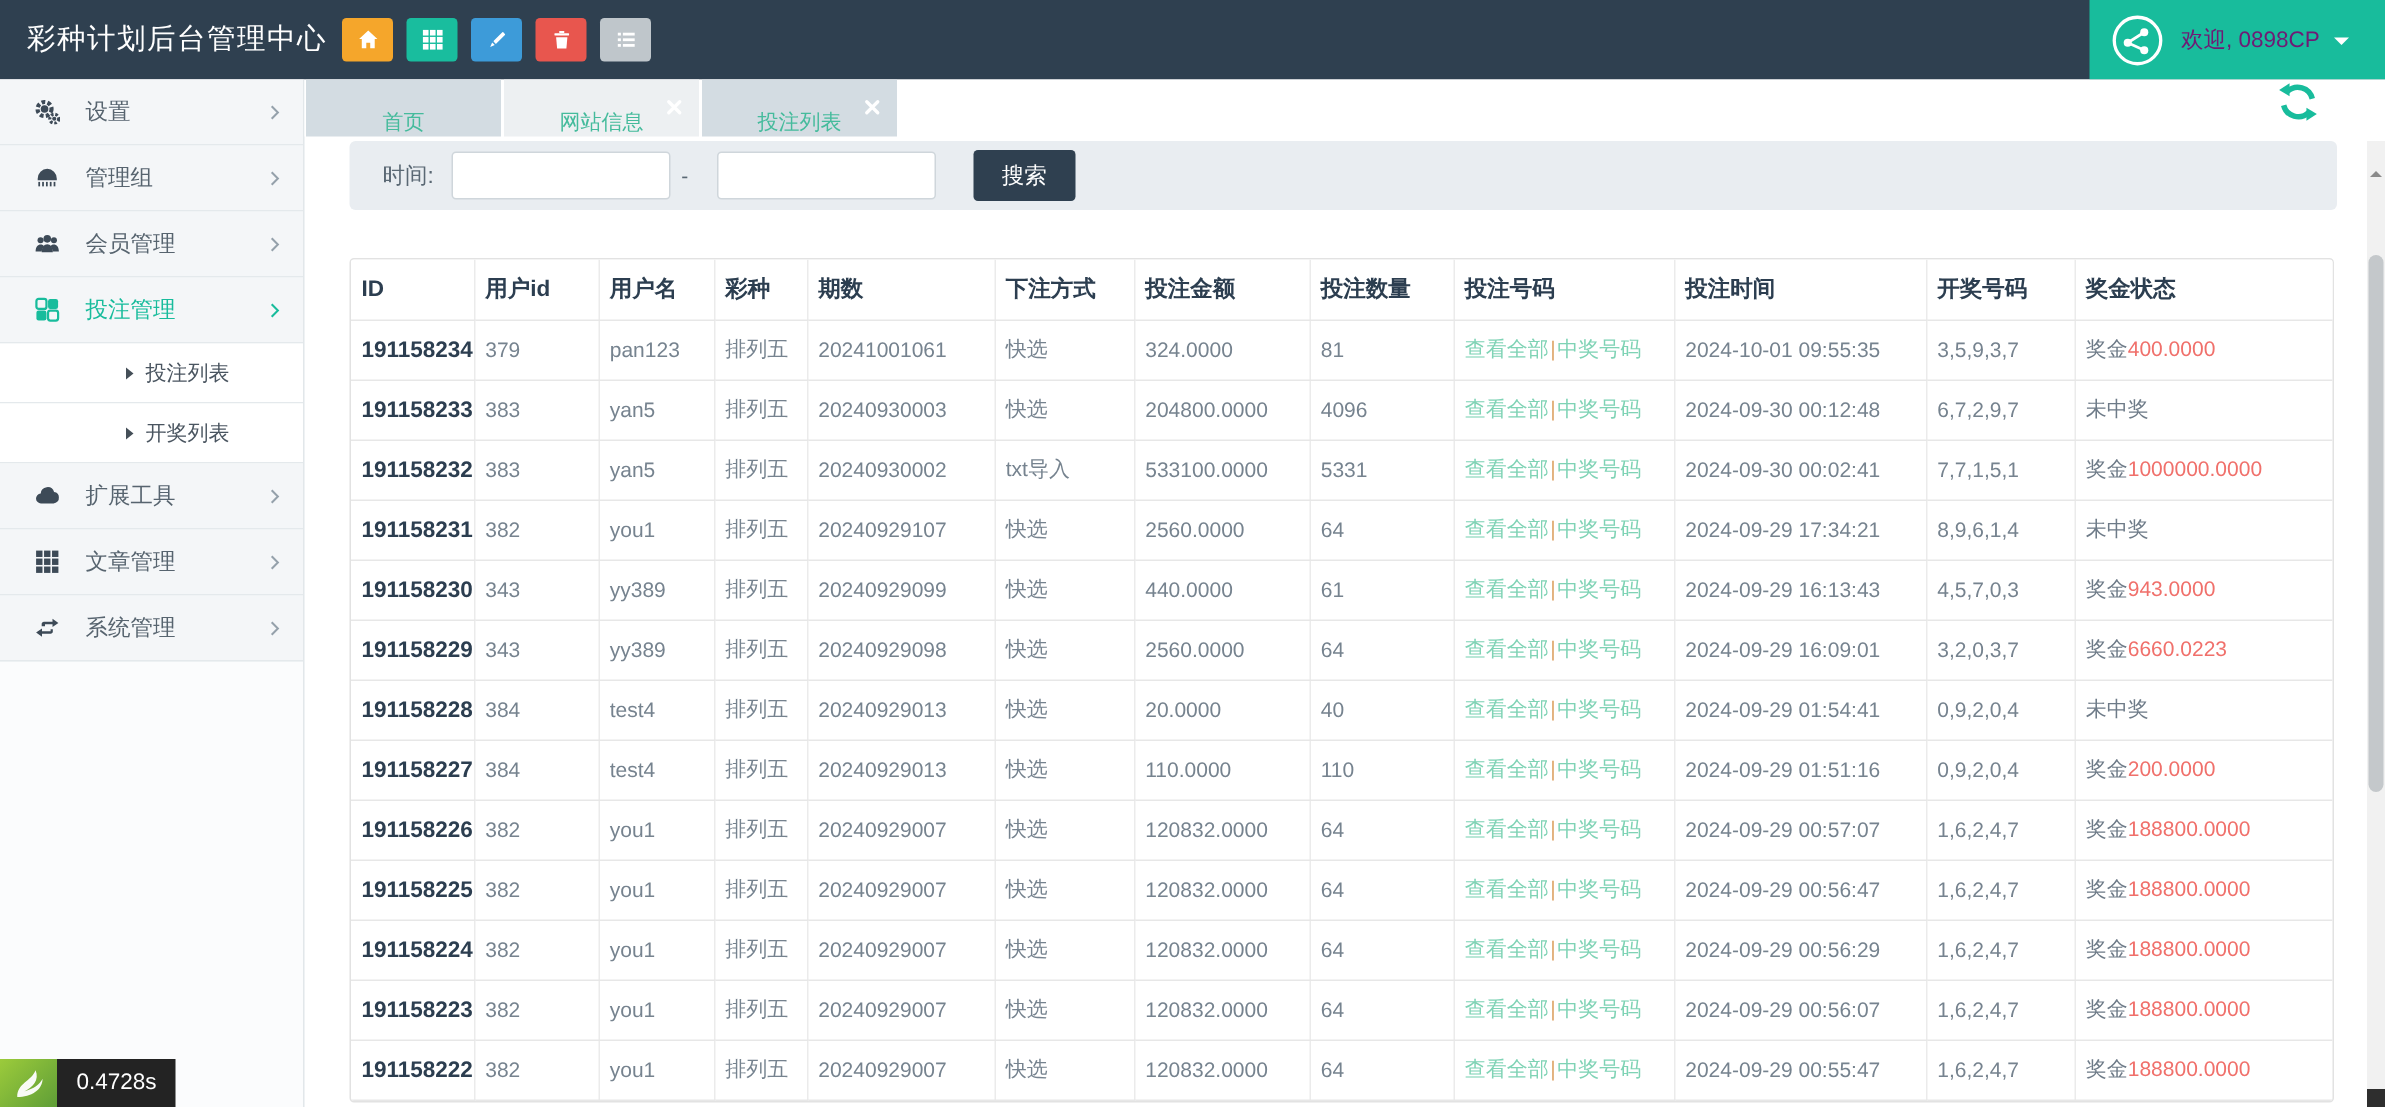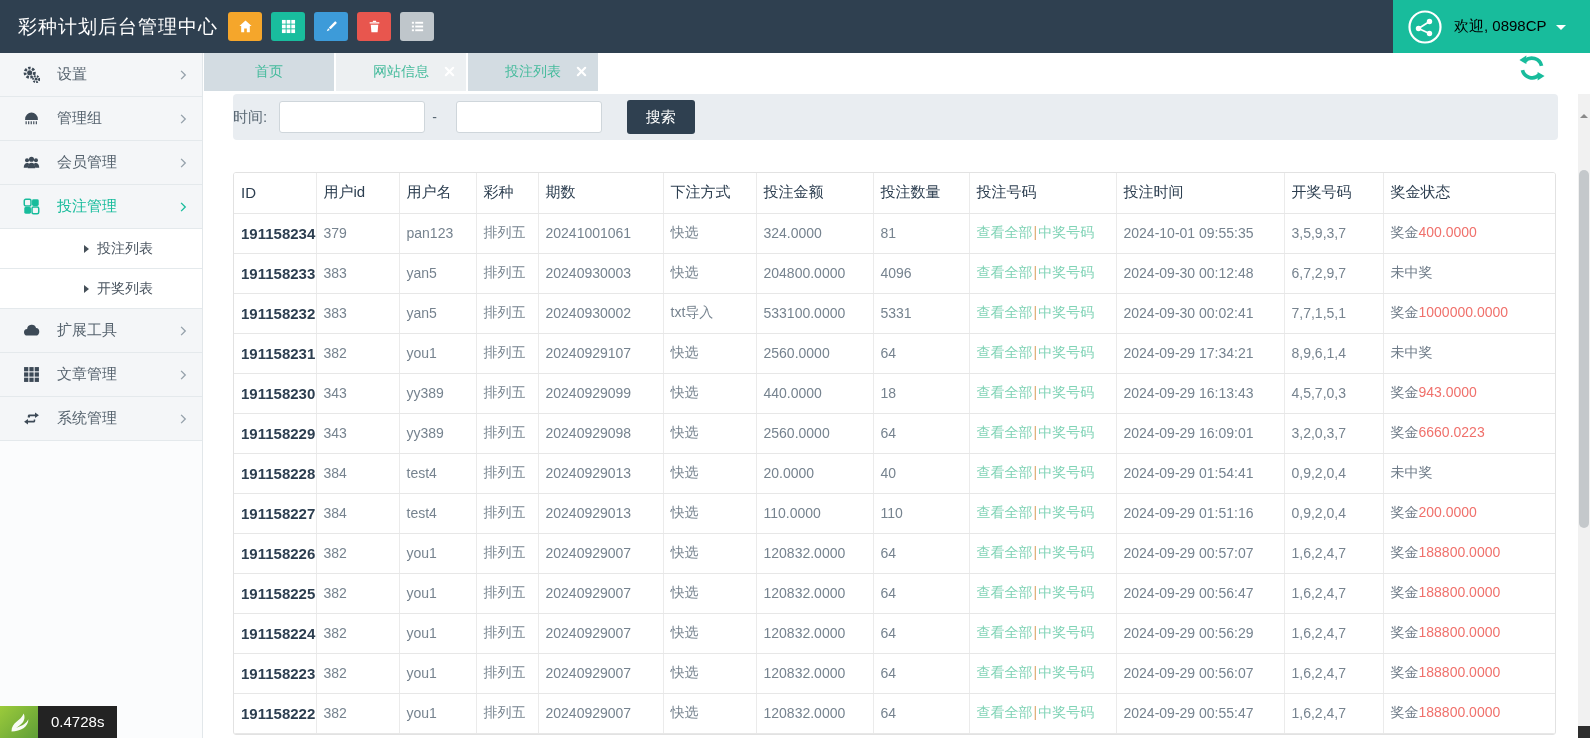--- a/index.html
+++ b/index.html
@@ -5,59 +5,59 @@
   *{margin:0;padding:0;box-sizing:border-box}
   html,body{width:1590px;height:738px}
   body{position:relative;overflow:hidden;background:#fff;font-family:"Liberation Sans","DejaVu Sans",sans-serif;}
 
   
   .topbar{position:absolute;left:0;top:0;width:100%;height:53px;background:var(--topbar,#2f4050)}
   .brand{position:absolute;left:18px;top:0;line-height:53px;color:#fff;font-size:19px;letter-spacing:1px}
   .toolbar{position:absolute;left:228px;top:12px;display:flex;gap:9px}
   .tb-btn{width:34px;height:29px;border-radius:3px;display:flex;align-items:center;justify-content:center;color:#fff;cursor:pointer}
   .tb-btn svg{width:15px;height:15px;display:block}
-  .welcome{position:absolute;right:0;top:0;width:197px;height:53px;background:var(--accent,#18bc9c);display:flex;align-items:center;color:#000000;cursor:pointer}
+  .welcome{position:absolute;right:0;top:0;width:197px;height:53px;background:var(--accent,#18bc9c);display:flex;align-items:center;color:#701a75;cursor:pointer}
   .avatar{width:36px;height:36px;margin-left:14px}
   .welcome-text{margin-left:11px;font-size:15px}
   .caret-down{width:0;height:0;border:5px solid transparent;border-top-color:#fff;margin-left:9px;margin-top:6px}
 
   
   .sidebar{position:absolute;left:0;top:53px;width:203px;bottom:0;background:#fbfcfd;border-right:1px solid #e2e7ea}
   .side-item{display:flex;align-items:center;border-bottom:1px solid #e4e9ec;cursor:pointer}
   .side-item.parent{height:44px;padding-left:17px;background:#f4f6f8;color:#57646f;font-size:15px}
   .side-icon{width:28px;display:flex;justify-content:center;color:#3d4a57}
   .side-icon svg{width:17px;height:17px;display:block}
   .side-label{margin-left:12px}
   .side-chevron{margin-left:auto;margin-right:13px;color:#95a1ab;display:flex}
   .side-chevron svg{width:12px;height:12px}
   .side-item.sub{height:40px;background:#fff;padding-left:84px;font-size:14px;color:#4a5560}
   .sub-caret{width:0;height:0;border-left:5px solid #454f58;border-top:4px solid transparent;border-bottom:4px solid transparent;margin-right:8px}
   .side-item.active{color:var(--accent,#18bc9c)}
   .side-item.active .side-icon,.side-item.active .side-chevron{color:var(--accent,#18bc9c)}
 
   
   .tabbar{position:absolute;left:203px;top:53px;right:0;height:38px;background:#fff;display:flex;padding-left:1px}
-  .tab{width:130px;margin-right:2px;background:#d3dce2;color:var(--tabtext,#45bb9c);font-size:14px;display:flex;align-items:center;justify-content:center;position:relative;cursor:pointer}
+  .tab{width:130px;margin-right:2px;background:#d3dce2;color:var(--tabtext,#45bb9c);font-size:14px;display:flex;align-items:flex-end;justify-content:center;position:relative;cursor:pointer}
   .tab.light{background:#edf0f2}
   .tab-close{position:absolute;right:11px;top:13px;color:#fff;display:flex;cursor:pointer}
   .tab-close svg{width:11px;height:11px;display:block}
   .refresh{position:absolute;top:55px;left:1518px;width:28px;height:26px;color:var(--accent,#18bc9c);cursor:pointer}
   .refresh svg{width:100%;height:100%}
 
   
   .search-panel{position:absolute;left:233px;top:94px;width:1325px;height:46px;background:#e9edf1;border-radius:4px;display:flex;align-items:center}
-  .search-label{margin-left:0;font-size:15px;color:#5a6874}
+  .search-label{margin-left:22px;font-size:15px;color:#5a6874}
   .search-input{width:146px;height:32px;margin-left:12px;border:1px solid #cfd6db;border-radius:3px;background:#fff;padding:0 8px;font-size:14px;color:#555;outline:none}
   .dash{margin:0 7px;color:#5a6874;font-size:14px}
   .search-btn{margin-left:25px;width:68px;height:34px;background:var(--btn,#2f4050);color:#fff;border:none;border-radius:3px;font-size:15px;cursor:pointer}
 
   
   .table-wrap{position:absolute;left:233px;top:172px;width:1323px;background:#fff;border:1px solid #e2e2e2;border-radius:3px;overflow:hidden}
   table{width:100%;border-collapse:collapse;table-layout:fixed}
-  th{height:40px;text-align:left;padding:0 5px 0 7px;font-size:15px;font-weight:normal;color:#2c3e50;border-bottom:1px solid #e7e7e7;border-right:1px solid #ebebeb;background:#fff;white-space:nowrap}
+  th{height:40px;text-align:left;padding:0 5px 0 7px;font-size:15px;font-weight:bold;color:#2c3e50;border-bottom:1px solid #e7e7e7;border-right:1px solid #ebebeb;background:#fff;white-space:nowrap}
   td{height:40px;padding:0 5px 0 7px;font-size:14px;color:#76838f;border-bottom:1px solid #e7e7e7;border-right:1px solid #ebebeb;white-space:nowrap;overflow:hidden}
   th:last-child,td:last-child{border-right:none}
   .c-id{font-weight:bold;color:#2c3e50;font-size:15px}
   .link{color:var(--link,#7fd3b5);text-decoration:none;cursor:pointer}
   .link .pipe{color:#dfa96e;padding:0 1px}
   .prize-label{color:#6e7b88}
   .prize-amount{color:var(--red,#f0706b)}
 
   
   .sb-track{position:absolute;right:0;top:94px;bottom:0;width:12px;background:#f1f1f1}
@@ -404,21 +404,21 @@
           <td><span class="prize-label">未中奖</span></td>
         </tr>
         <tr>
           <td class="c-id">191158230</td>
           <td>343</td>
           <td>yy389</td>
           <td>排列五</td>
           <td>20240929099</td>
           <td>快选</td>
           <td>440.0000</td>
-          <td>18</td>
+          <td>61</td>
           <td><a class="link"><span>查看全部</span><span class="pipe">|</span><span>中奖号码</span></a></td>
           <td>2024-09-29 16:13:43</td>
           <td>4,5,7,0,3</td>
           <td><span class="prize-label">奖金</span><span class="prize-amount">943.0000</span></td>
         </tr>
         <tr>
           <td class="c-id">191158229</td>
           <td>343</td>
           <td>yy389</td>
           <td>排列五</td>

